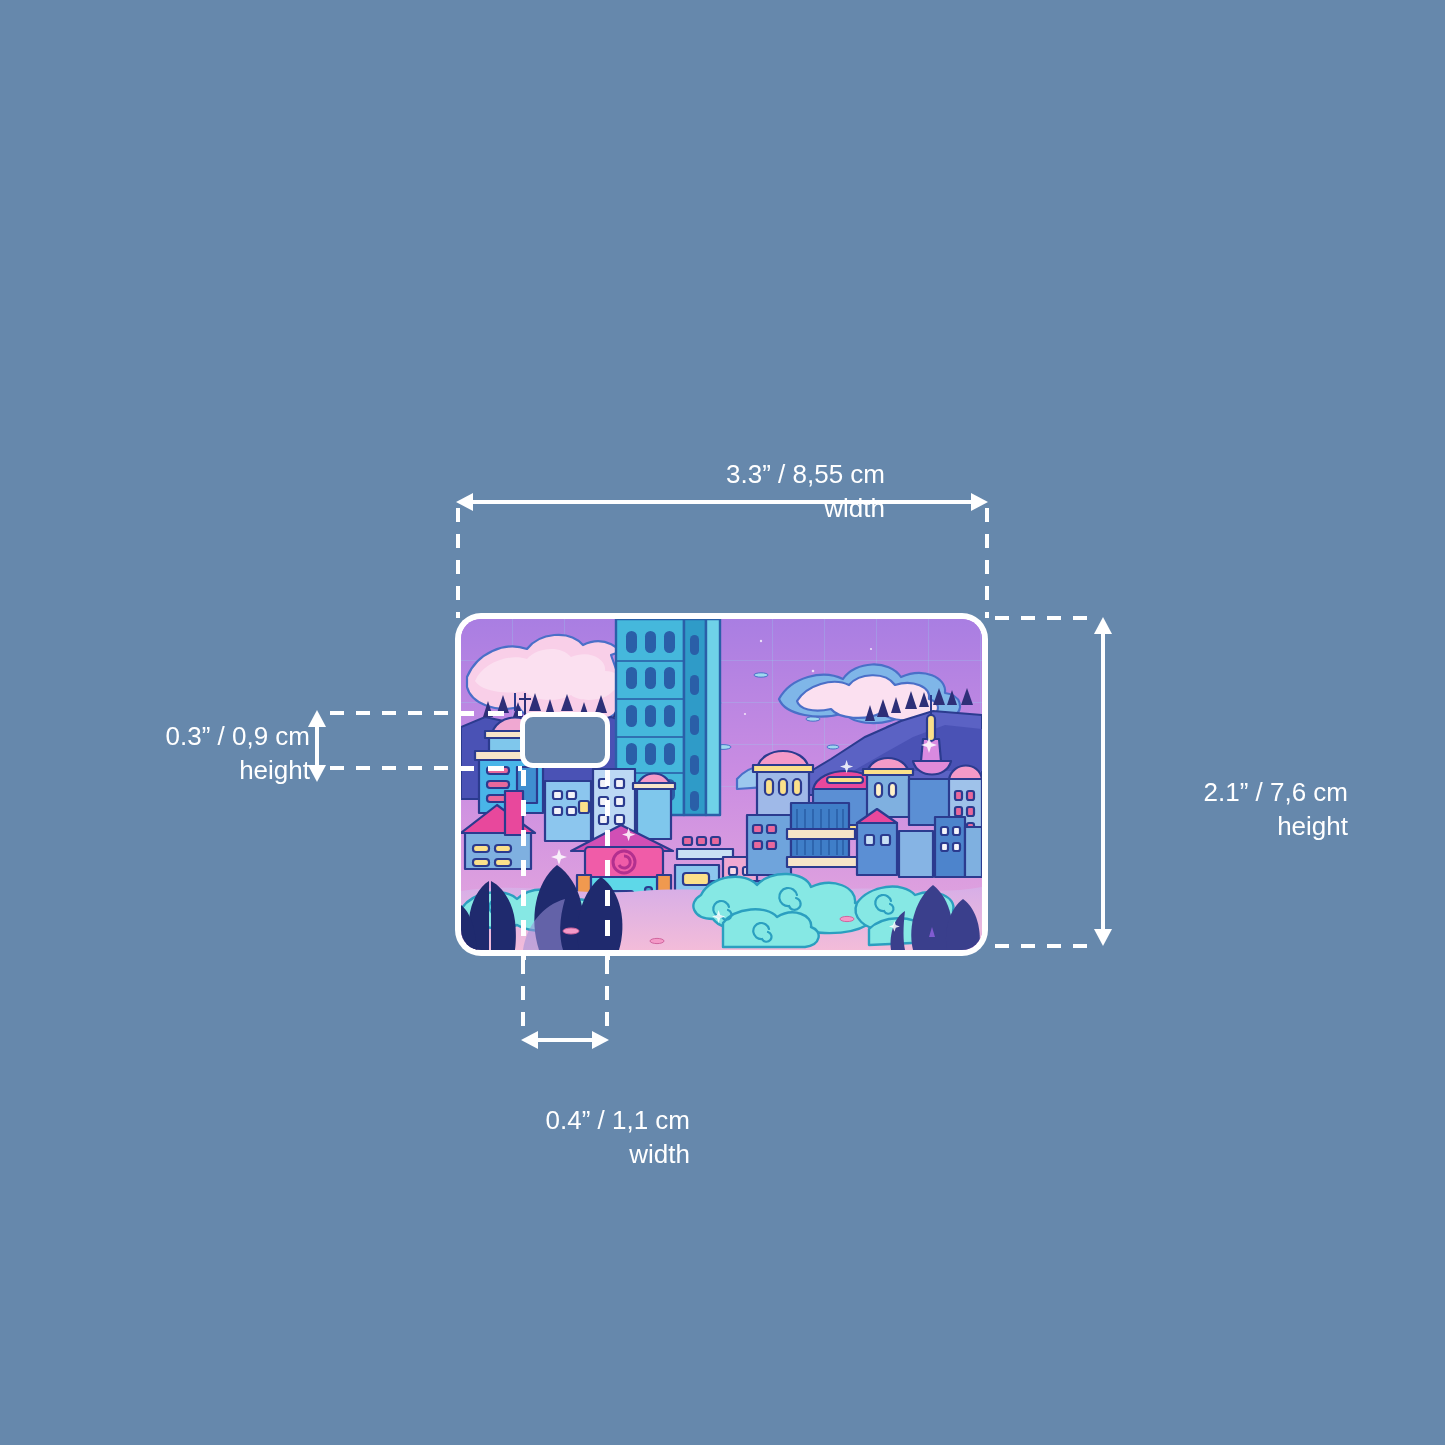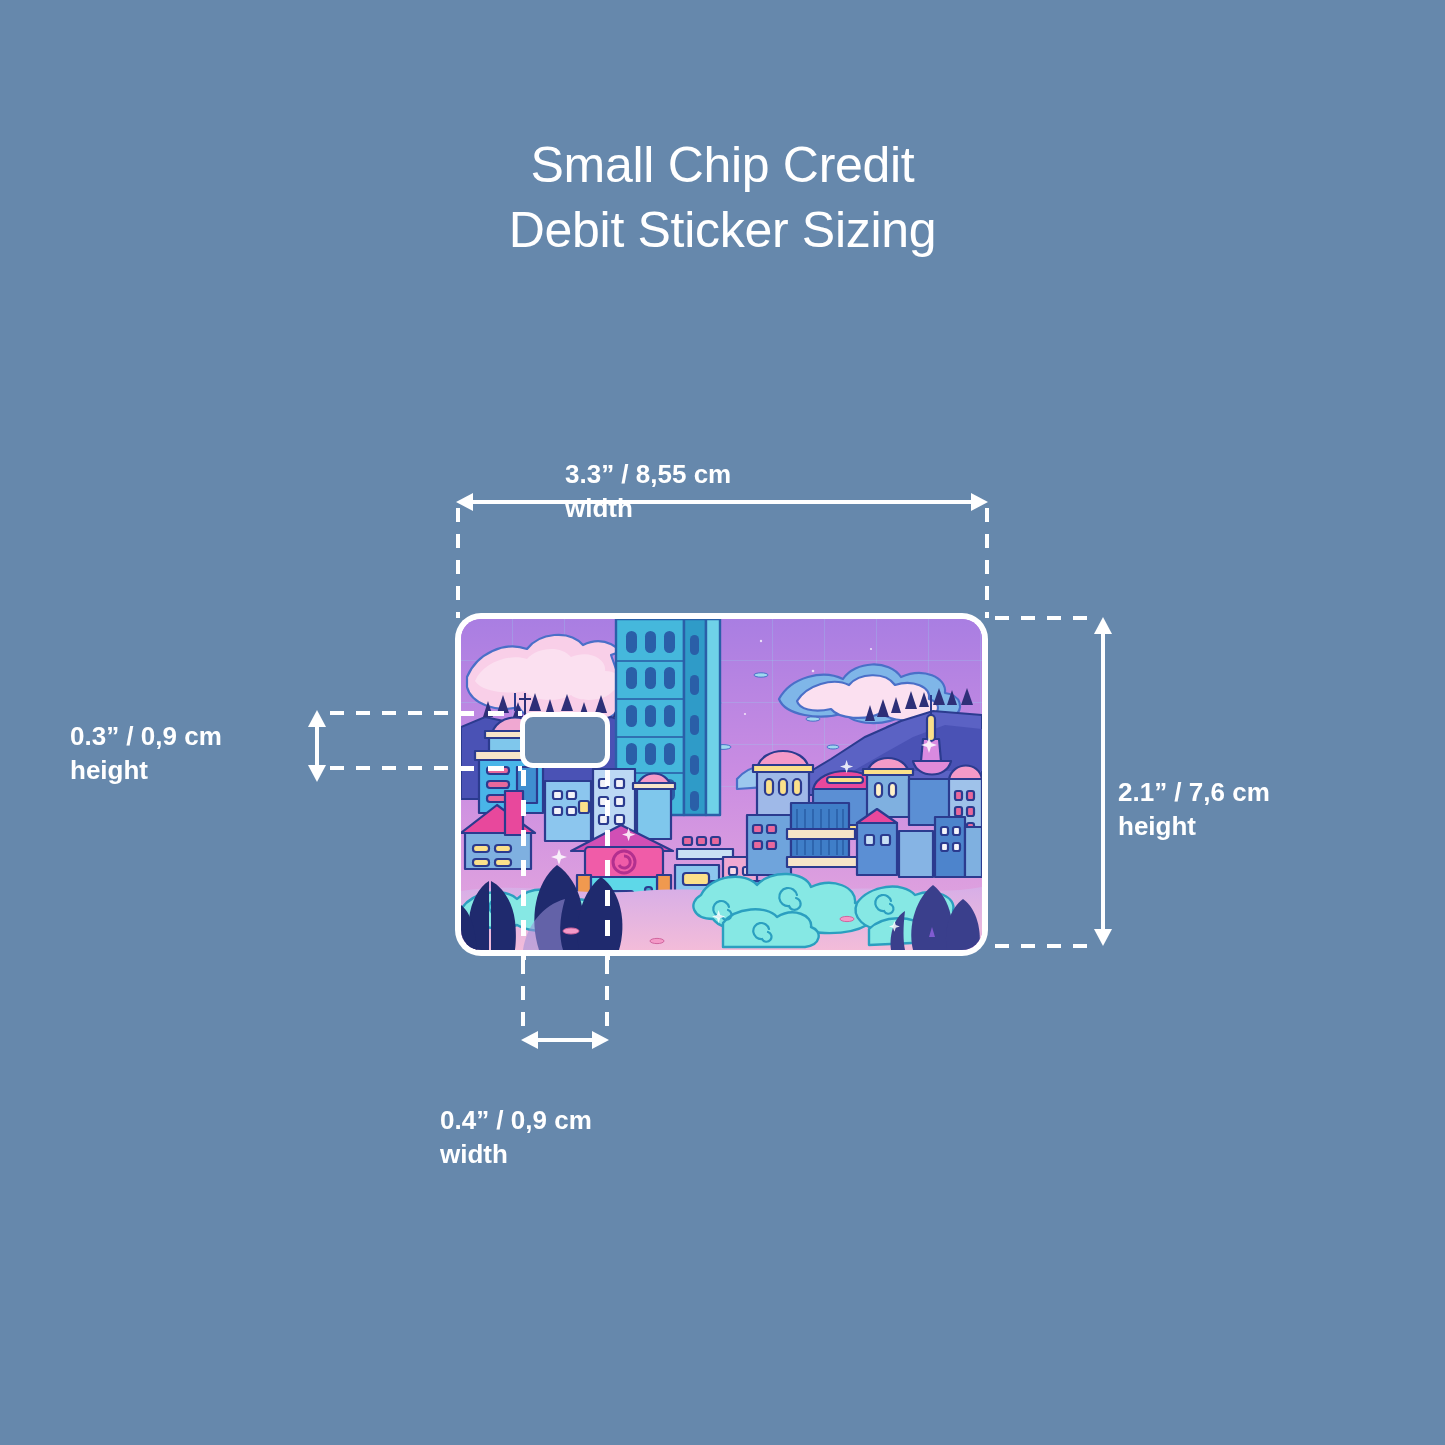--- a/index.html
+++ b/index.html
@@ -25,22 +25,22 @@
     letter-spacing:-0.3px;
     white-space:pre-line;
   }
 
   
   .dimlabel {
     position:absolute;
     color:#ffffff;
     font-size:26px;
     line-height:1.33;
-    font-weight:700;
-    text-align:left;
+    font-weight:400;
+    text-align:right;
     white-space:pre-line;
   }
   .dimlabel .l2 { display:block; }
 
   #label-top     { left:565px; top:422px; width:320px; }
   #label-right   { left:1118px; top:740px; width:230px; }
   #label-left    { left:70px;  top:684px; width:240px; }
   #label-bottom  { left:440px; top:1068px; width:250px; }
 
   
@@ -89,22 +89,20 @@
     border-radius:13px;
     background:#6a8aae;
     border:5px solid #ffffff;
   }
 </style>
 </head>
 <body style="background: rgb(102, 136, 172);">
 
 <div id="stage">
 
-  <div class="title">Small Chip Credit
-Debit Sticker Sizing</div>
 
   <div class="dimlabel" id="label-top">
     <span>3.3” / 8,55 cm</span>
     <span class="l2">width</span>
   </div>
 
   <div class="solid-h" style="left:472px; top:500px; width:500px;"></div>
   <div class="arrowhead ah-left" style="left:456px; top:493px;"></div>
   <div class="arrowhead ah-right" style="left:971px; top:493px;"></div>
 
@@ -497,17 +495,17 @@
   <div class="dash-v" style="left:605px; top:960px; height:72px;"></div>
 
   <div class="dash-h over" style="left:458px; top:711px; width:64px;"></div>
   <div class="dash-h over" style="left:458px; top:766px; width:64px;"></div>
 
   <div class="solid-h" style="left:537px; top:1038px; width:56px;"></div>
   <div class="arrowhead ah-left" style="left:521px; top:1031px;"></div>
   <div class="arrowhead ah-right" style="left:592px; top:1031px;"></div>
 
   <div class="dimlabel" id="label-bottom">
-    <span>0.4” / 0,9 cm</span>
+    <span>0.4” / 1,1 cm</span>
     <span class="l2">width</span>
   </div>
 
 </div>
 
 </body></html>

